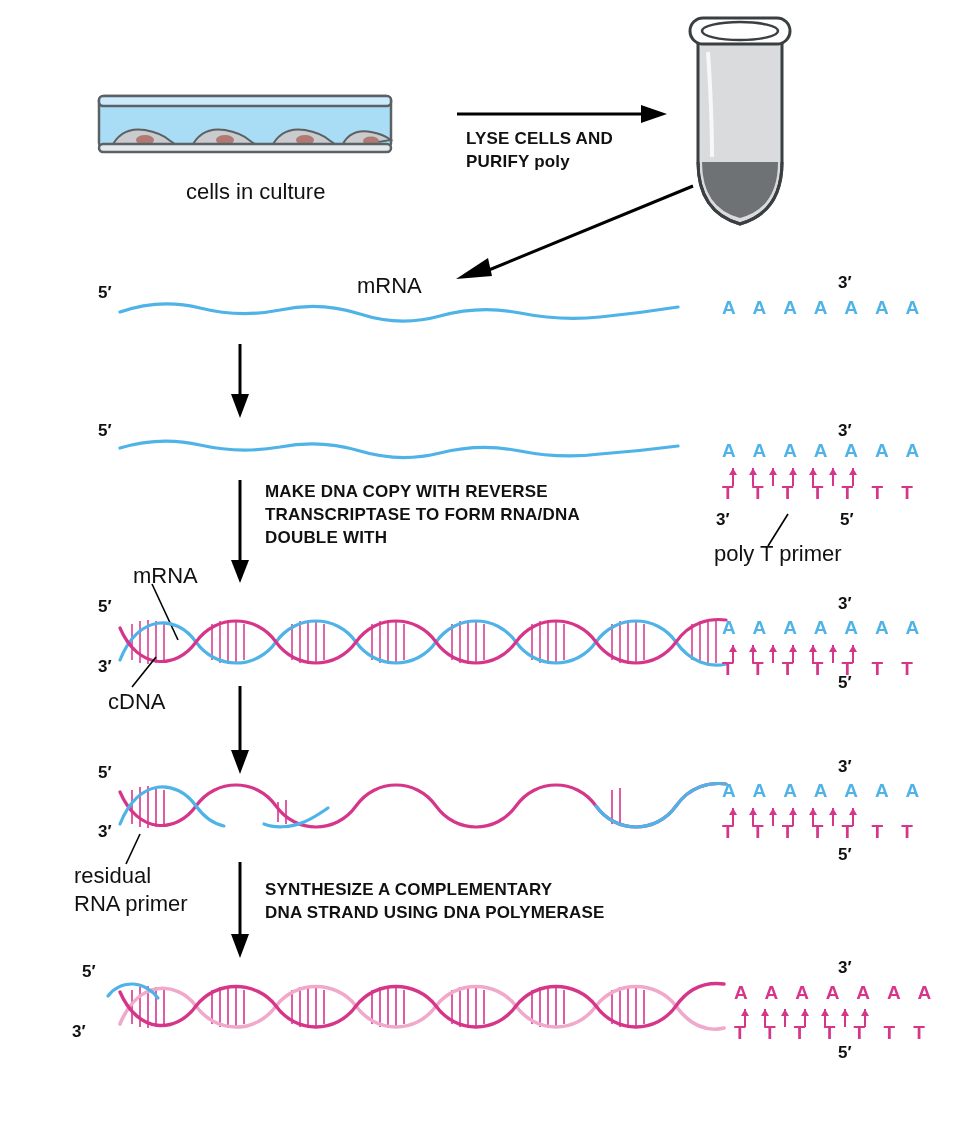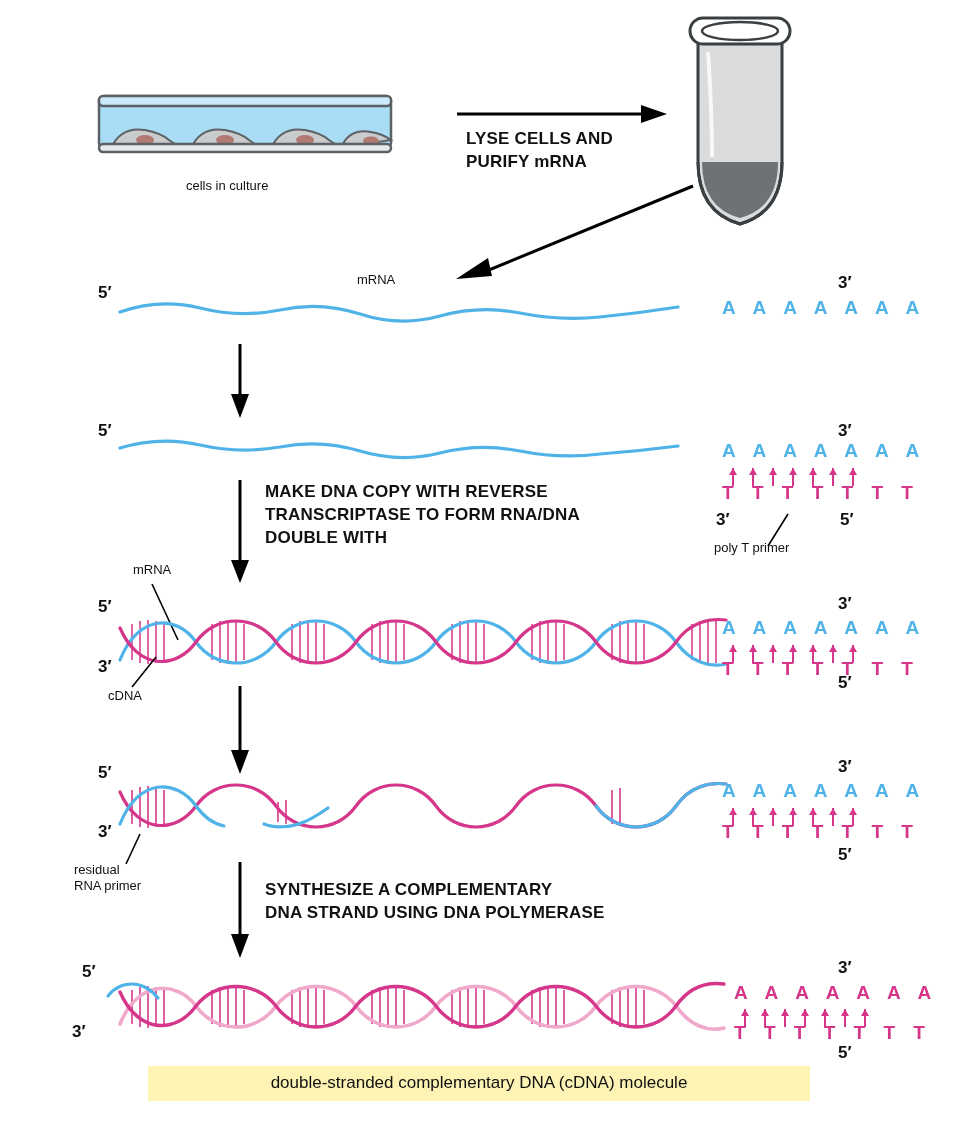--- a/index.html
+++ b/index.html
@@ -13,21 +13,21 @@
   }
   #canvas {
     position: relative;
     width: 958px;
     height: 1130px;
     overflow: hidden;
     background: #ffffff;
   }
   .abs { position: absolute; }
   .lbl {
-    font-size: 13px;
+    font-size: 22px;
     color: #111111;
     white-space: pre;
     line-height: 1.25;
   }
   .step-label {
     font-size: 17px;
     font-weight: bold;
     letter-spacing: 0.2px;
     white-space: pre;
     line-height: 1.35;
@@ -97,21 +97,21 @@
   </div>
 
   <div class="abs" style="left:455px; top:100px;">
     <svg width="215" height="28" viewBox="0 0 215 28">
       <line x1="2" y1="14" x2="190" y2="14" stroke="#000" stroke-width="3"></line>
       <polygon points="212,14 186,5 186,23" fill="#000"></polygon>
     </svg>
   </div>
 
   <div class="abs step-label" style="left:466px; top:128px;">LYSE CELLS AND
-PURIFY mRNA</div>
+PURIFY poly</div>
 
   <div class="abs" style="left:448px; top:180px;">
     <svg width="250" height="105" viewBox="0 0 250 105">
       <line x1="245" y1="6" x2="36" y2="92" stroke="#000" stroke-width="3"></line>
       <polygon points="8,99 40,78 44,96" fill="#000"></polygon>
     </svg>
   </div>
 
   <div class="abs prime" style="left:98px; top:283px;">5′</div>
   <div class="abs prime" style="left:838px; top:273px;">3′</div>
@@ -428,15 +428,14 @@
         <polygon points="45,2 41,9 49,9"></polygon>
           <polygon points="65,2 61,9 69,9"></polygon>
         <polygon points="85,2 81,9 89,9"></polygon>
           <polygon points="105,2 101,9 109,9"></polygon>
         <polygon points="125,2 121,9 129,9"></polygon>
       </g>
     </svg>
   </div>
   <div class="abs base-row base-t" style="left:734px; top:1022px;">T T T T T T T</div>
 
-  <div class="abs caption-box" style="left:148px; top:1066px; width:630px;">double-stranded complementary DNA (cDNA) molecule</div>
 
 </div>
 
 </body></html>

